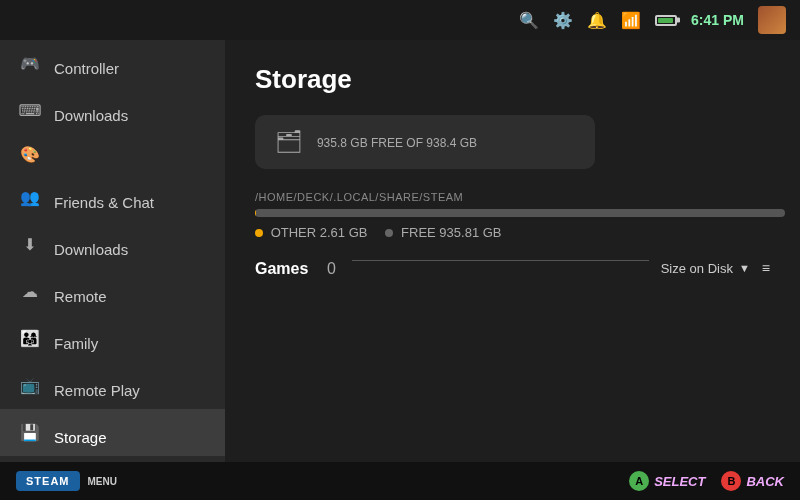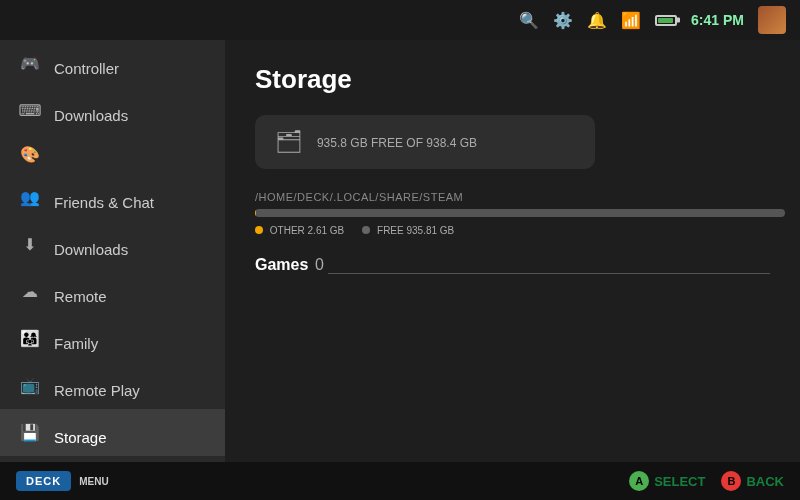--- a/index.html
+++ b/index.html
@@ -193,37 +193,37 @@
     }
     .storage-bar-used {
       height: 100%;
       background: #f0a500;
       border-radius: 4px;
     }
 
     .storage-legend {
       display: flex;
       gap: 18px;
-      font-size: 10px;
+      font-size: 13px;
       color: #aaa;
       margin-bottom: 20px;
     }
     .legend-dot {
       display: inline-block;
       width: 8px;
       height: 8px;
       border-radius: 50%;
       margin-right: 4px;
     }
 
     
     .games-row {
       display: flex;
-      align-items: flex-end;
-      gap: 0;
+      align-items: flex-start;
+      gap: 12px;
     }
     .games-label {
       font-size: 16px;
       font-weight: 600;
       color: #ffffff;
       min-width: 60px;
     }
     .games-count {
       font-size: 16px;
       color: #aaa;
@@ -291,22 +291,23 @@
       height: 20px;
       border-radius: 50%;
       font-size: 11px;
       font-weight: 700;
       color: #000;
     }
     .btn-a { background: #4caf50; }
     .btn-b { background: #e53935; }
     .action-label {
       font-size: 13px;
-      color: #15803d;
-      font-weight: 600;
+      color: #f0abfc;
+      font-weight: 600;
+      font-style: italic;
     }
   </style>
 </head>
 <body>
 
 <div class="topbar">
   <span class="topbar-icon">🔍</span>
   <span class="topbar-icon">⚙️</span>
   <span class="topbar-icon">🔔</span>
   <span class="topbar-icon">📶</span>
@@ -389,26 +390,31 @@
       <span>
         <span class="legend-dot" style="background:#666;"></span>
         <span>FREE 935.81 GB</span>
       </span>
     </div>
 
     <div class="games-row">
       <span class="games-label">Games</span>
       <span class="games-count">0</span>
       <div class="games-divider-line"></div>
+      <div class="games-sort">
+        <span>Size on Disk</span>
+        <span class="sort-chevron">▼</span>
+        <span class="sort-lines-icon">≡</span>
+      </div>
     </div>
   </main>
 </div>
 
 <div class="bottombar">
-  <div class="steam-btn">DECK</div>
+  <div class="steam-btn">STEAM</div>
   <span class="menu-label">MENU</span>
   <div class="bottom-spacer"></div>
   <div class="bottom-action">
     <span class="btn-circle btn-a">A</span>
     <span class="action-label">SELECT</span>
   </div>
   <div class="bottom-action">
     <span class="btn-circle btn-b">B</span>
     <span class="action-label">BACK</span>
   </div>

